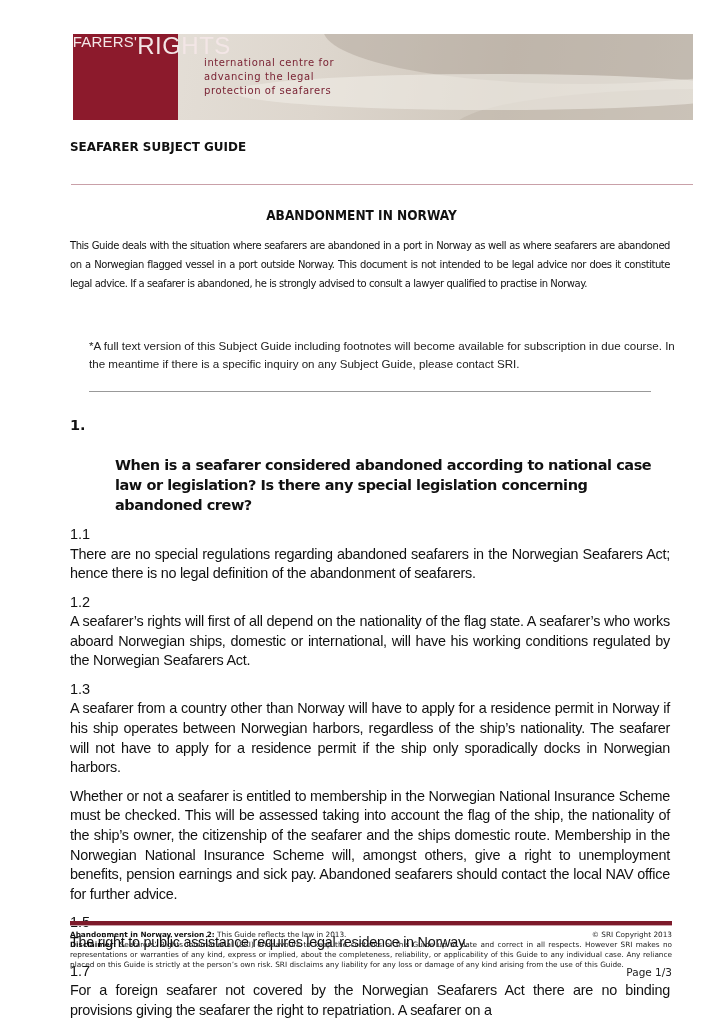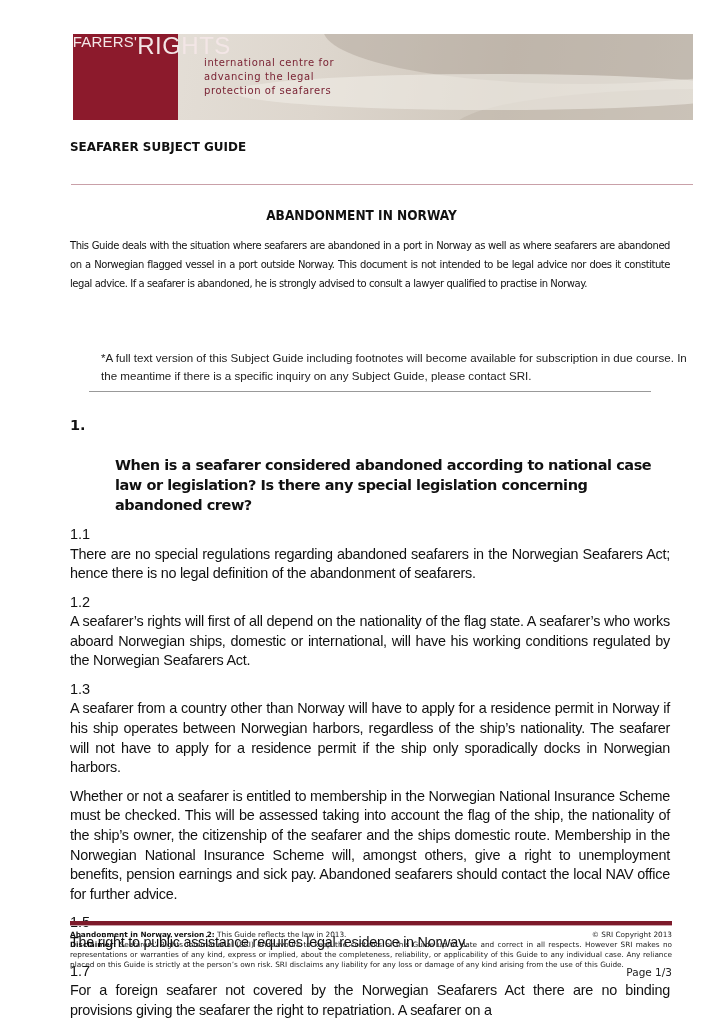--- a/index.html
+++ b/index.html
@@ -107,21 +107,21 @@
   </div>
 </div>
 
 <div class="subject-guide">SEAFARER SUBJECT GUIDE</div>
 <div class="rule-pink"></div>
 
 <div class="doc-title">ABANDONMENT IN NORWAY</div>
 
 <p class="intro" style="margin:0">This Guide deals with the situation where seafarers are abandoned in a port in Norway as well as where seafarers are abandoned on a Norwegian flagged vessel in a port outside Norway.  This document is not intended to be legal advice nor does it constitute legal advice. If a seafarer is abandoned, he is strongly advised to consult a lawyer qualified to practise in Norway.</p>
 
-<p class="footnote" style="margin:12px">*A full text version of this Subject Guide including footnotes will become available for subscription in due course.  In the meantime if there is a specific inquiry on any Subject Guide, please contact SRI.</p>
+<p class="footnote" style="margin:0">*A full text version of this Subject Guide including footnotes will become available for subscription in due course.  In the meantime if there is a specific inquiry on any Subject Guide, please contact SRI.</p>
 
 <div class="rule-grey"></div>
 
 <div class="section">
   <div class="q-row">
     <div class="q-num">1.</div>
     <div class="q-text">When is a seafarer considered abandoned according to national case law or legislation?  Is there any special legislation concerning abandoned crew?</div>
   </div>
 
   <div class="item">

